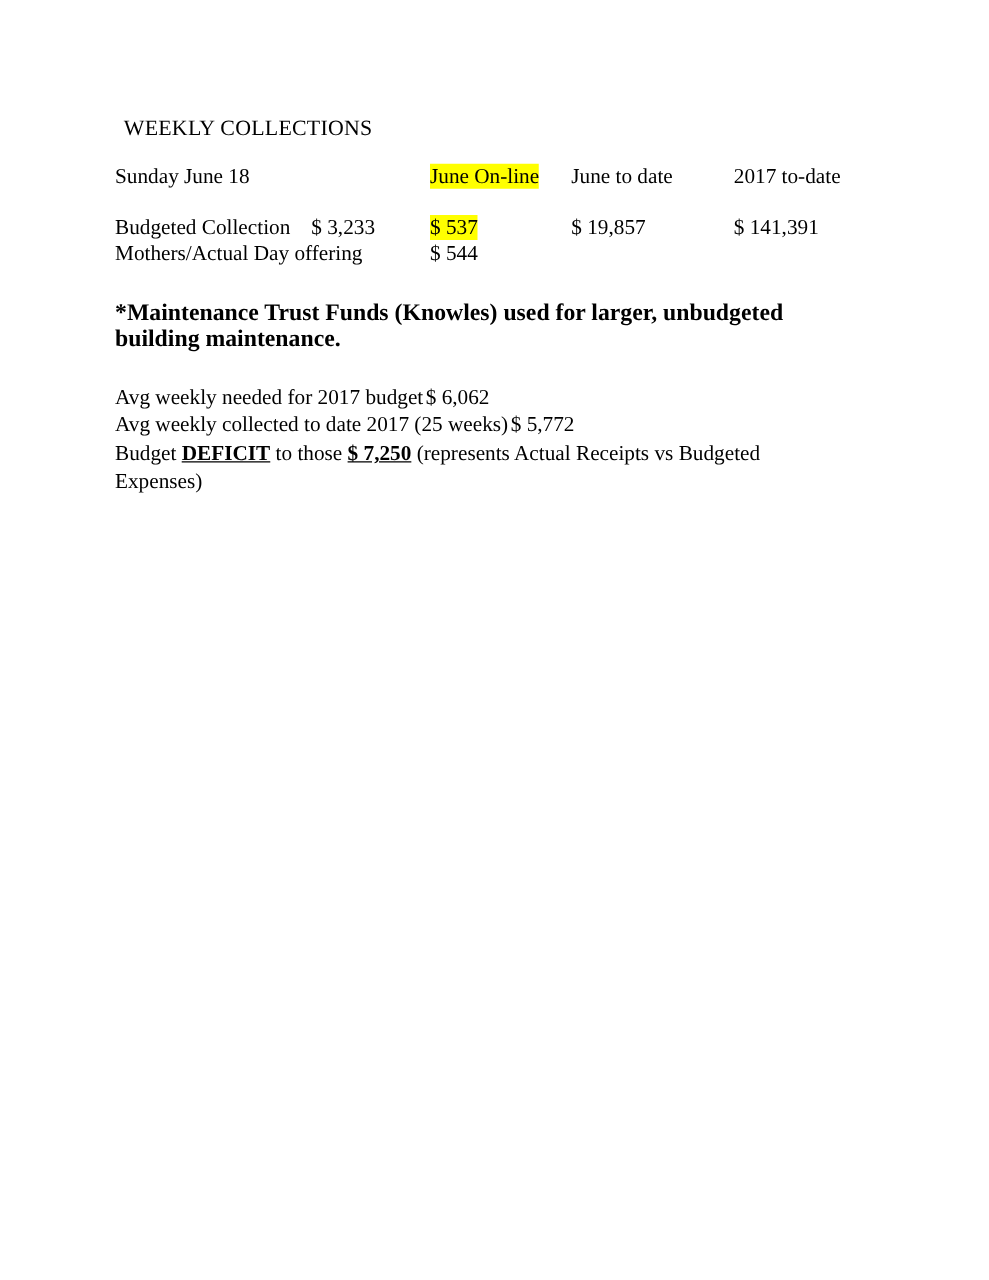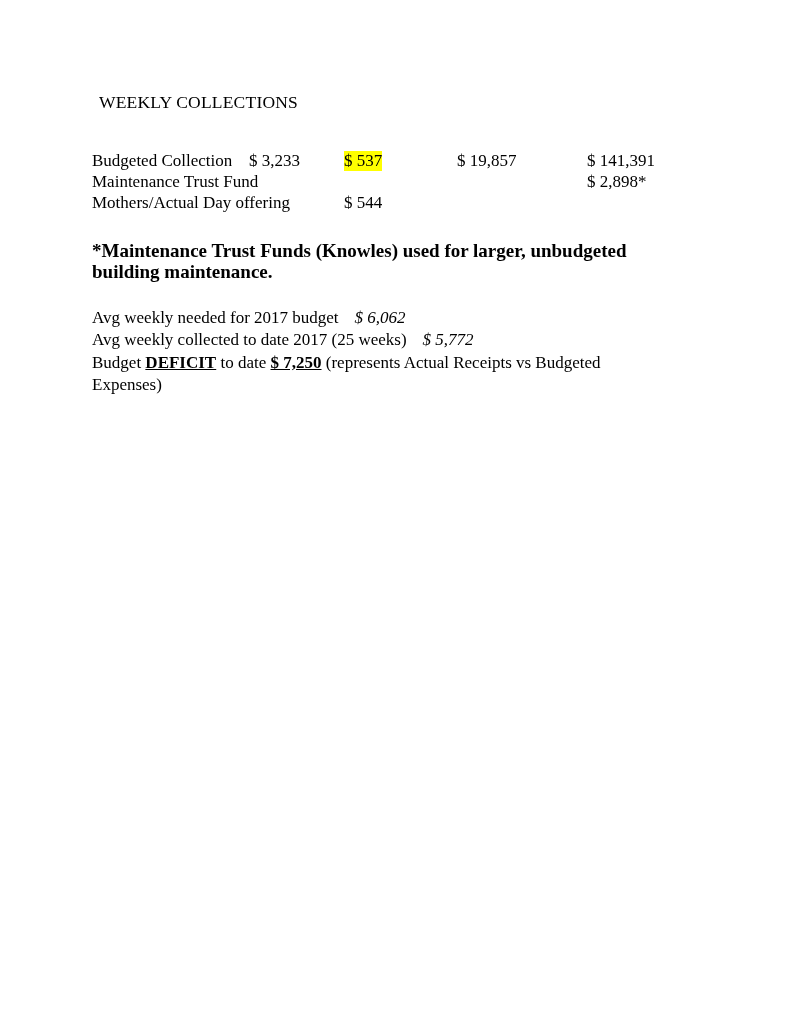--- a/index.html
+++ b/index.html
@@ -64,60 +64,58 @@
     width: 600px;
     white-space: normal;
   }
   .plain-row {
     font-size: 17px;
     height: 22px;
     white-space: nowrap;
   }
   .plain-row .amt {
     display: inline-block;
-    margin-left: 16px;
-    font-style: italic;
+    margin-left: 2px;
   }
   .u-bold {
     font-weight: bold;
     text-decoration: underline;
   }
   .wrap-row {
     font-size: 17px;
     line-height: 22px;
     width: 570px;
     white-space: normal;
   }
 </style>
 </head>
 <body>
 
 <div class="page">
   <div class="doc">
 
     <div class="title">WEEKLY COLLECTIONS</div>
 
+    <div class="row">
+      <span class="cell c-label">Sunday June 18</span>
+      <span class="cell c-online hl">June On-line</span>
+      <span class="cell c-mtd">June to date</span>
+      <span class="cell c-ytd">2017 to-date</span>
+    </div>
 
     <div class="gap-md"></div>
 
     <div class="row">
       <span class="cell c-label">Budgeted Collection</span>
       <span class="cell c-amt1">$ 3,233</span>
       <span class="cell c-online hl">$ 537</span>
       <span class="cell c-mtd">$ 19,857</span>
       <span class="cell c-ytd">$ 141,391</span>
     </div>
 
-    <div class="row">
-      <span class="cell c-label">Maintenance Trust Fund</span>
-      <span class="cell c-amt1"></span>
-      <span class="cell c-online"></span>
-      <span class="cell c-mtd"></span>
-      <span class="cell c-ytd">$   2,898*</span>
-    </div>
 
     <div class="row">
       <span class="cell c-label">Mothers/Actual Day offering</span>
       <span class="cell c-amt1"></span>
       <span class="cell c-online">$ 544</span>
       <span class="cell c-mtd"></span>
       <span class="cell c-ytd"></span>
     </div>
 
     <div class="gap-lg"></div>
@@ -127,17 +125,17 @@
     <div class="gap-lg"></div>
 
     <div class="plain-row">
       <span>Avg weekly needed for 2017 budget</span><span class="amt">$ 6,062</span>
     </div>
     <div class="plain-row">
       <span>Avg weekly collected to date 2017 (25 weeks)</span><span class="amt">$ 5,772</span>
     </div>
 
     <div class="wrap-row">
-      <span>Budget </span><span class="u-bold">DEFICIT</span><span> to date </span><span class="u-bold">$ 7,250</span><span> (represents Actual Receipts vs Budgeted Expenses)</span>
+      <span>Budget </span><span class="u-bold">DEFICIT</span><span> to those </span><span class="u-bold">$ 7,250</span><span> (represents Actual Receipts vs Budgeted Expenses)</span>
     </div>
 
   </div>
 </div>
 
 </body></html>

